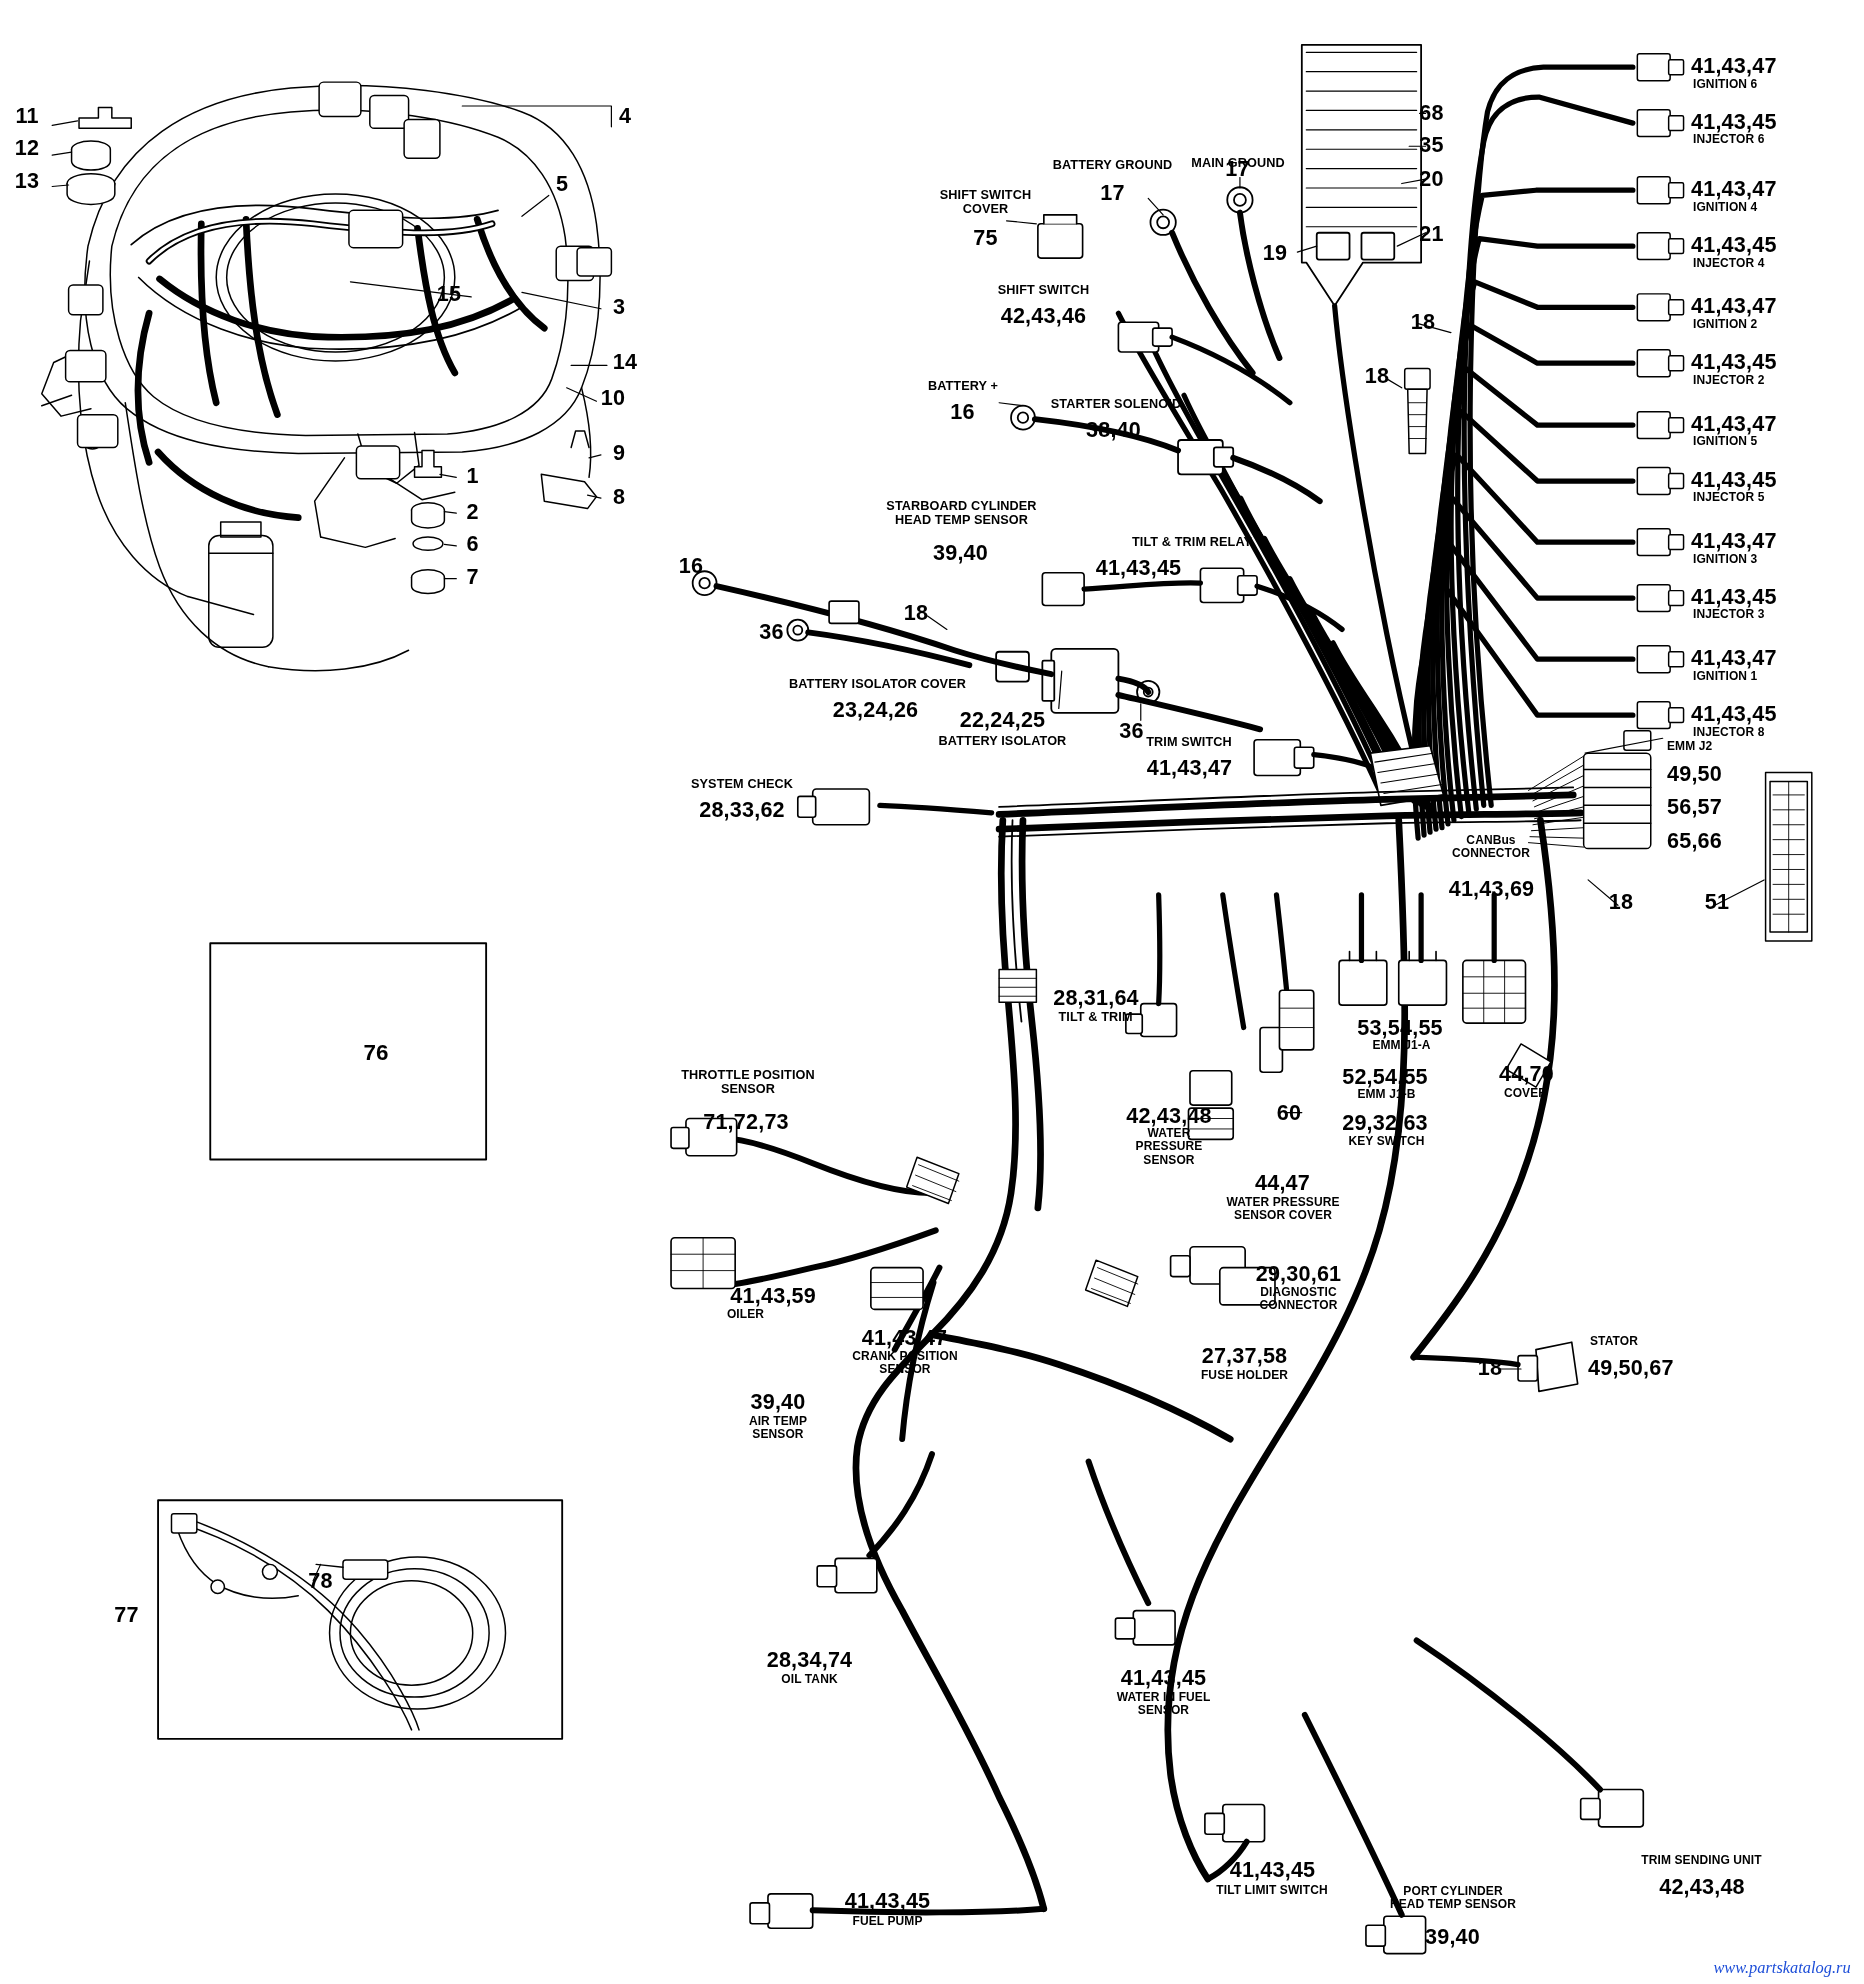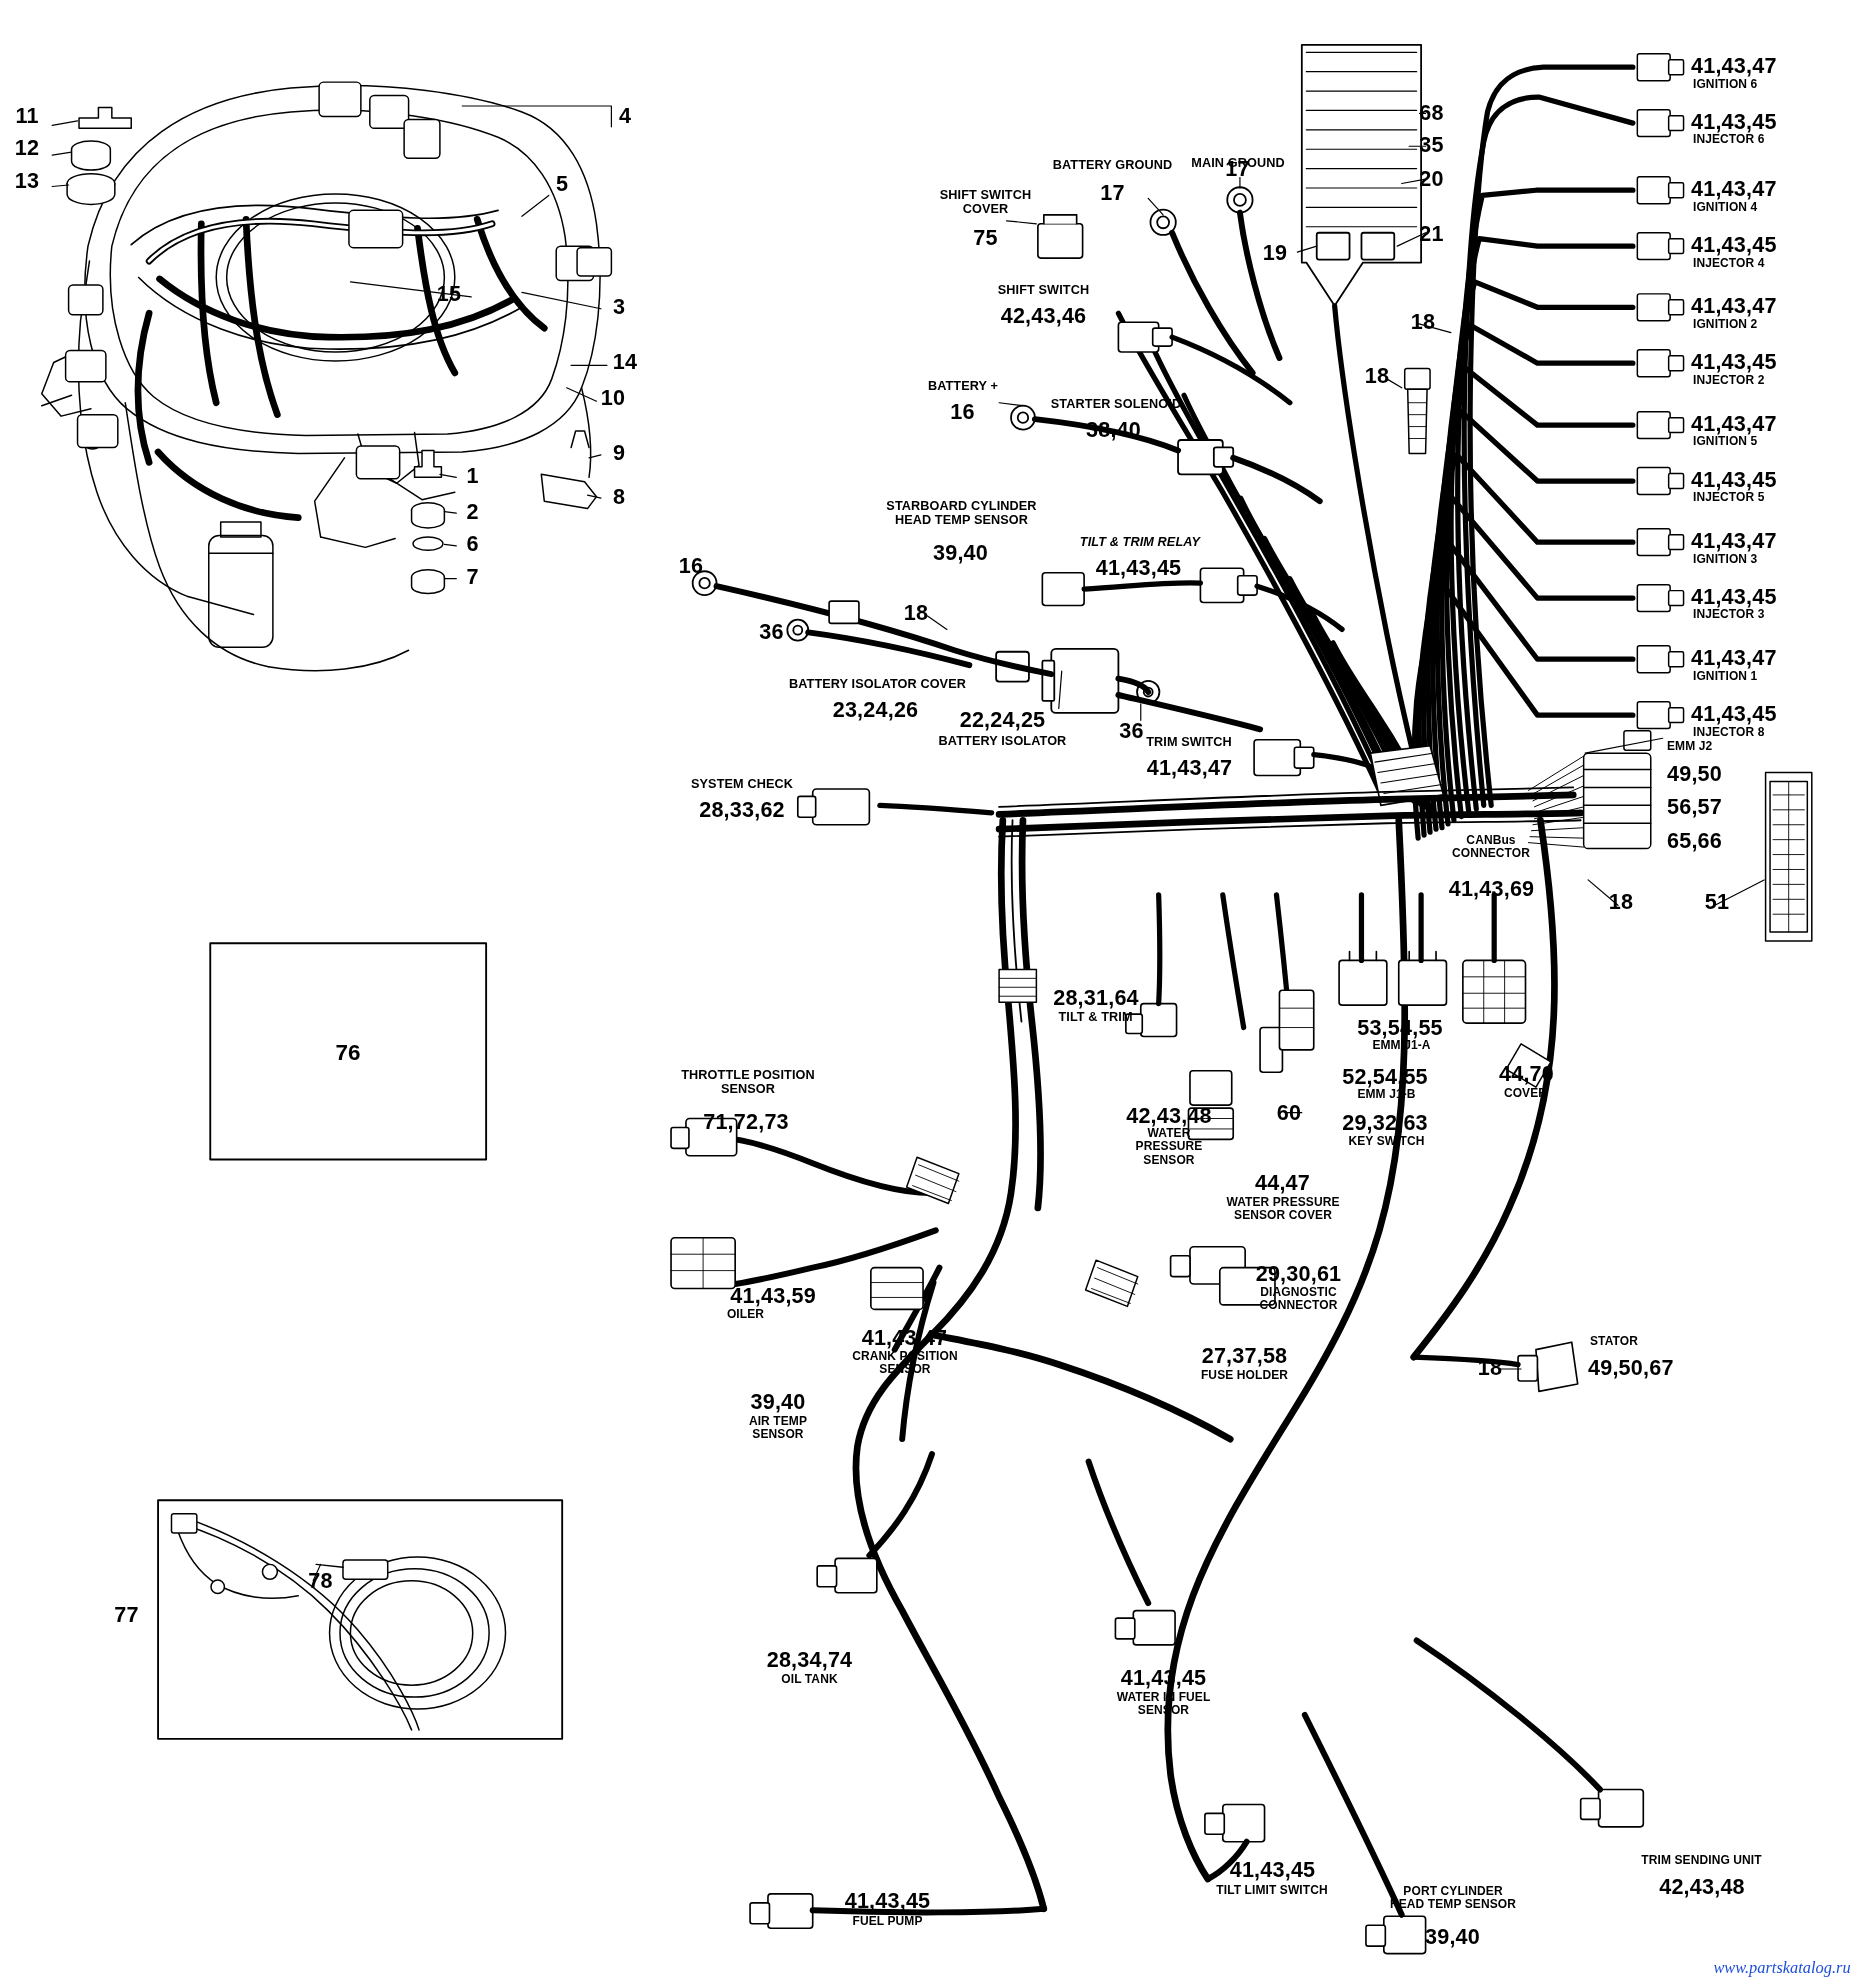--- a/index.html
+++ b/index.html
@@ -580,21 +580,21 @@
 
   <div class="lbl cap" style="left:892px;top:379px;width:142px;"><span>BATTERY +</span></div>
   <div class="lbl num" style="left:940px;top:400px;width:45px;"><span>16</span></div>
 
   <div class="lbl cap" style="left:1025px;top:397px;width:182px;"><span>STARTER SOLENOID</span></div>
   <div class="lbl num" style="left:1069px;top:418px;width:89px;"><span>38,40</span></div>
 
   <div class="lbl cap" style="left:863px;top:499px;width:197px;">STARBOARD CYLINDER<br>HEAD TEMP SENSOR</div>
   <div class="lbl num" style="left:916px;top:541px;width:89px;"><span>39,40</span></div>
 
-  <div class="lbl cap" style="left:1053px;top:535px;width:174px;font-style:italic;"><span>TILT &amp; TRIM RELAY</span></div>
+  <div class="lbl cap" style="left:1105px;top:535px;width:174px;"><span>TILT &amp; TRIM RELAY</span></div>
   <div class="lbl num" style="left:1079px;top:556px;width:119px;"><span>41,43,45</span></div>
 
   <div class="lbl cap" style="left:764px;top:677px;width:227px;"><span>BATTERY ISOLATOR COVER</span></div>
   <div class="lbl num" style="left:816px;top:698px;width:119px;"><span>23,24,26</span></div>
 
   <div class="lbl num" style="left:943px;top:708px;width:119px;"><span>22,24,25</span></div>
   <div class="lbl cap" style="left:913px;top:734px;width:179px;"><span>BATTERY ISOLATOR</span></div>
 
   <div class="lbl cap" style="left:1118px;top:735px;width:142px;"><span>TRIM SWITCH</span></div>
   <div class="lbl num" style="left:1130px;top:756px;width:119px;"><span>41,43,47</span></div>
@@ -699,20 +699,20 @@
 
   <div class="lbl num left" style="left:1691px;top:585px;width:173px;"><span>41,43,45</span></div>
   <div class="lbl capw left" style="left:1693px;top:608px;width:173px;"><span>INJECTOR 3</span></div>
 
   <div class="lbl num left" style="left:1691px;top:646px;width:173px;"><span>41,43,47</span></div>
   <div class="lbl capw left" style="left:1693px;top:670px;width:173px;"><span>IGNITION 1</span></div>
 
   <div class="lbl num left" style="left:1691px;top:702px;width:173px;"><span>41,43,45</span></div>
   <div class="lbl capw left" style="left:1693px;top:726px;width:173px;"><span>INJECTOR 8</span></div>
 
-  <div class="lbl n76" style="left:210px;top:1040px;width:276px;"><span>76</span></div>
+  <div class="lbl n76" style="left:210px;top:1040px;width:276px;padding-left:28px;"><span>76</span></div>
   <div class="lbl num" style="left:104px;top:1603px;width:45px;"><span>77</span></div>
   <div class="lbl num" style="left:298px;top:1569px;width:45px;"><span>78</span></div>
 
   <div class="wm">www.partskatalog.ru</div>
 
 </div>
 
 
 </body></html>

